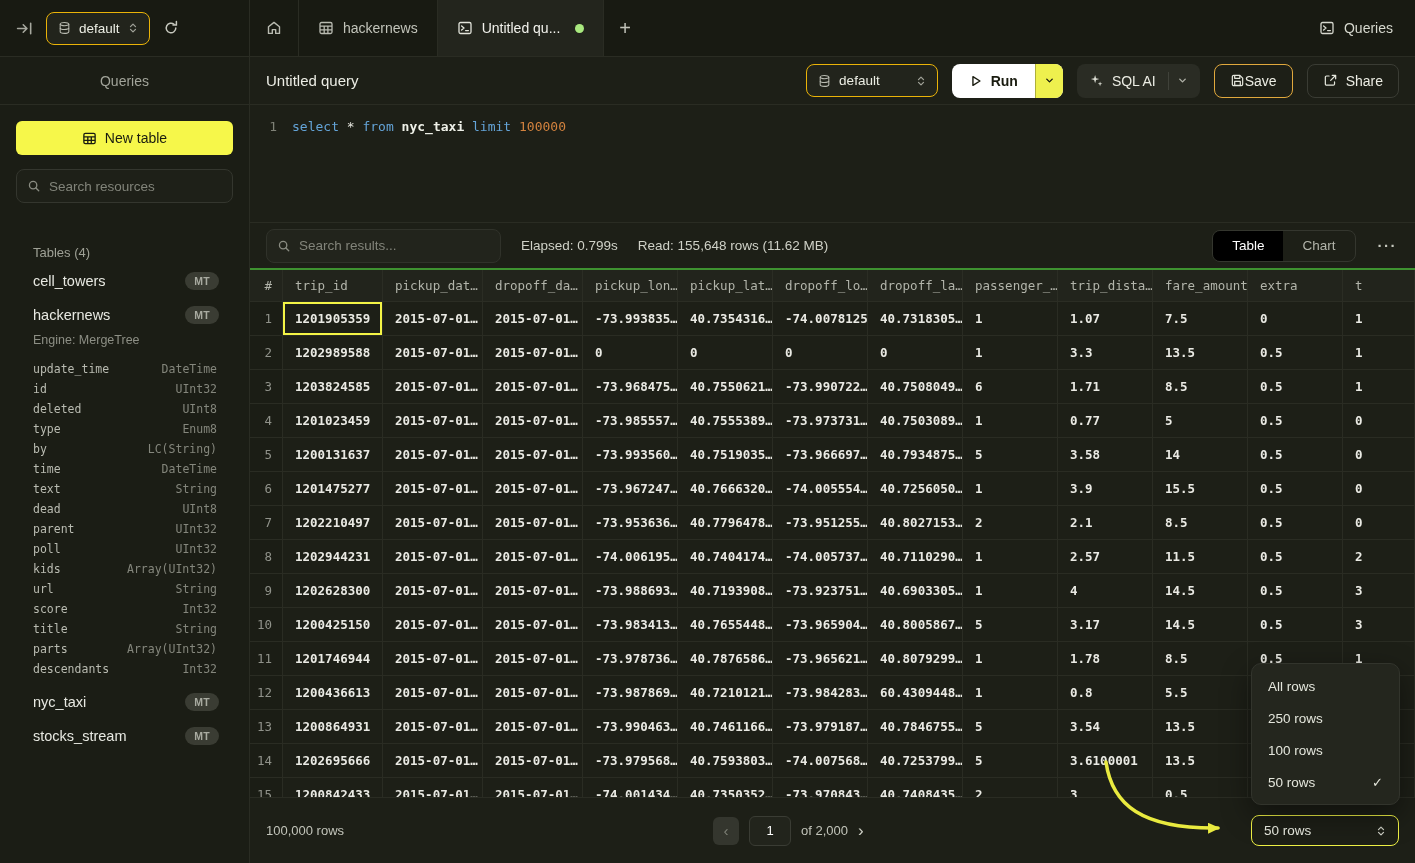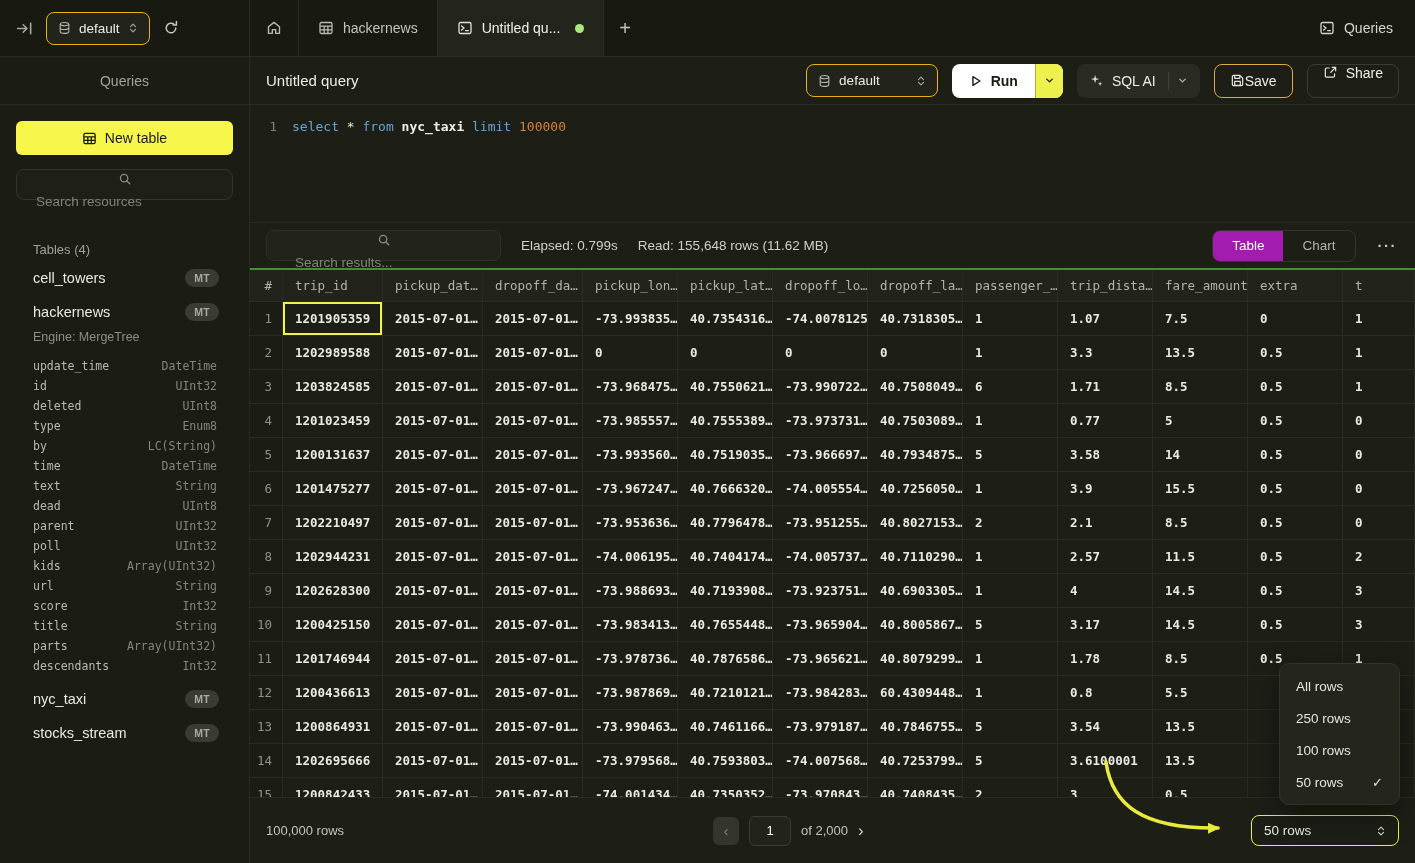--- a/index.html
+++ b/index.html
@@ -23,21 +23,21 @@
 
   
   .body { flex:1; display:flex; min-height:0; }
   .sidebar { width:250px; flex:0 0 250px; background:#1b1d15; border-right:1px solid #2a2c23; display:flex; flex-direction:column; }
   .side-tabs { height:48px; flex:0 0 48px; display:flex; border-bottom:1px solid #2a2c23; }
   .side-tab { flex:1; display:flex; align-items:center; justify-content:center; font-size:14px; color:#a2a49a; cursor:pointer; position:relative; }
   .side-tab.active { color:#f2f2ec; }
   .side-tab.active::after { content:""; position:absolute; left:0; right:0; bottom:-1px; height:3px; background:#f3f440; }
   .side-content { flex:1; padding:16px 16px 0; overflow:hidden; }
   .new-table { width:100%; height:34px; background:#f6f74a; border:none; border-radius:6px; display:flex; align-items:center; justify-content:center; gap:8px; font-size:14px; font-weight:500; color:#191b10; cursor:pointer; font-family:inherit; }
-  .search-box { display:flex; align-items:center; gap:8px; height:31px; background:#1e2018; border:1px solid #34362e; border-radius:8px; padding:2px 10px;flex-direction:column; }
+  .search-box { display:flex; align-items:center; gap:8px; height:31px; background:#1e2018; border:1px solid #34362e; border-radius:8px; padding:16px 10px; }
   .search-box input { flex:1; background:none; border:none; outline:none; color:#e6e6df; font-size:13.5px; font-family:inherit; }
   .search-box input::placeholder { color:#82847a; }
   .side-search { margin-top:14px; }
   .section-label { margin-top:42px; padding-left:17px; font-size:13px; color:#9fa196; }
   .tree { margin-top:4px; }
   .tree-item { display:flex; align-items:center; justify-content:space-between; padding:0 14px 0 17px; height:34px; font-size:14.5px; color:#e8e9e2; font-weight:500; cursor:pointer; }
   .badge { background:#3a3c33; color:#a9aba1; font-size:10.5px; font-weight:700; padding:3px 9px; border-radius:10px; letter-spacing:.3px; }
   .engine { padding:1px 16px 8px 17px; font-size:12.5px; color:#8d8f85; }
   .schema { margin:4px 0 6px; }
   .schema-row { display:flex; justify-content:space-between; padding:0 16px 0 17px; height:20px; line-height:20px; font-family:"DejaVu Sans Mono", monospace; font-size:11.5px; }
@@ -48,57 +48,57 @@
   .main { position:relative; flex:1; display:flex; flex-direction:column; min-width:0; background:#1d1f17; }
   .query-header { height:48px; flex:0 0 48px; display:flex; align-items:center; padding:0 16px; border-bottom:1px solid #2a2c23; }
   .q-title { font-size:15px; color:#ecede5; }
   .q-actions { margin-left:auto; display:flex; align-items:center; gap:14px; }
   .run-btn { display:flex; align-items:stretch; height:34px; background:#ffffff; border-radius:8px; overflow:hidden; cursor:pointer; }
   .run-main { display:flex; align-items:center; gap:8px; padding:0 17px; font-size:14px; font-weight:600; color:#1a1c10; }
   .run-caret { display:flex; align-items:center; padding:0 8px; border-left:1px solid rgba(26,28,16,.3); background:#eef04e; }
   .ai-btn { display:flex; align-items:center; gap:8px; height:34px; background:#2a2c24; border-radius:8px; padding:0 12px; font-size:14px; color:#ecede4; cursor:pointer; }
   .vdiv { width:1px; height:18px; background:#40423a; margin-left:4px; }
   .save-btn { display:flex; align-items:center; height:34px; border:1.5px solid #e0a83d; border-radius:8px; padding:0 15px; font-size:14px; color:#ecede4; background:transparent; cursor:pointer; font-family:inherit; }
-  .share-btn { display:flex; gap:8px; height:34px; border:1px solid #3a3c34; border-radius:8px; padding:0 15px; font-size:14px; color:#ecede4; background:transparent; cursor:pointer; font-family:inherit; }
+  .share-btn { display:flex; align-items:center; gap:8px; height:34px; border:1px solid #3a3c34; border-radius:8px; padding:0 15px; font-size:14px; color:#ecede4; background:transparent; cursor:pointer; font-family:inherit; }
 
   .editor { height:118px; flex:0 0 118px; display:flex; padding-top:14px; border-bottom:1px solid #2a2c23; cursor:text; }
   .gutter { width:42px; flex:0 0 42px; text-align:right; padding-right:15px; color:#7f8177; font-family:"DejaVu Sans Mono", monospace; font-size:13px; }
   .code-line { font-family:"DejaVu Sans Mono", monospace; font-size:13px; font-weight:500; white-space:pre; }
   .tok-kw { color:#64a4d8; }
   .tok-plain { color:#e6e6df; }
   .tok-ident { color:#eef0e8; font-weight:700; }
   .tok-num { color:#d2823e; }
 
   .results-toolbar { height:45px; flex:0 0 45px; display:flex; align-items:center; padding:0 16px; gap:20px; }
   .results-search { width:235px; background:#22241c; border-color:#30322a; }
   .stat { font-size:13.5px; color:#cfd1c7; white-space:nowrap; }
   .rt-spacer { flex:1; }
   .seg { display:flex; border:1px solid #34362e; border-radius:8px; overflow:hidden; height:32px; }
   .seg-item { padding:0 19px; line-height:30px; font-size:13.5px; color:#b2b4aa; cursor:pointer; }
-  .seg-item.active { background:#a21caf; color:#ffffff; }
+  .seg-item.active { background:#000000; color:#ffffff; }
   .more { color:#c6c8be; font-size:15px; font-weight:700; letter-spacing:1.5px; cursor:pointer; padding:0 2px; }
 
   .grid-wrap { flex:1; min-height:0; overflow:hidden; border-top:2px solid #3e9230; }
   table.grid { border-collapse:separate; border-spacing:0; table-layout:fixed; width:1165px; }
   .grid th { height:32px; background:#22241c; border-right:1px solid #2b2d24; border-bottom:1px solid #2b2d24; font-family:"DejaVu Sans Mono", monospace; font-weight:400; font-size:12.5px; color:#b2b4aa; text-align:left; padding:0 6px 0 12px; white-space:nowrap; overflow:hidden; }
   .grid td { height:34px; background:#1d1f17; border-right:1px solid #2a2c23; border-bottom:1px solid #2a2c23; font-family:"DejaVu Sans Mono", monospace; font-weight:600; font-size:12.5px; color:#eaeae4; padding:0 6px 0 12px; white-space:nowrap; overflow:hidden; cursor:cell; }
   .grid th.rn, .grid td.rn { text-align:right; padding:0 10px 0 0; }
   .grid td.rn { color:#90928a; background:#1b1d15; font-weight:500; cursor:pointer; }
   .grid td.sel { box-shadow: inset 0 0 0 2px #f3f446; }
 
   .footer { height:66px; flex:0 0 66px; display:flex; align-items:center; padding:0 16px; border-top:1px solid #2a2c23; background:#1d1f17; position:relative; }
   .total { font-size:13px; color:#c2c4ba; }
   .pager { position:absolute; left:463px; display:flex; align-items:center; gap:10px; }
   .pg-prev { width:26px; height:28px; background:#34362e; border:none; border-radius:6px; color:#7e8076; font-size:15px; cursor:pointer; }
   .pg-input { width:42px; height:30px; background:#22241c; border:1px solid #3a3c34; border-radius:6px; color:#fff; text-align:center; font-size:13px; font-family:inherit; outline:none; }
   .pg-of { font-size:13px; color:#c2c4ba; }
   .pg-next { background:none; border:none; color:#d0d2c8; font-size:17px; cursor:pointer; }
   .size-select { margin-left:auto; width:148px; height:31px; border:1.5px solid #eef045; border-radius:8px; display:flex; align-items:center; justify-content:space-between; padding:0 12px; font-size:13.5px; color:#eceee4; background:#1d1f17; cursor:pointer; }
 
-  .popup { position:absolute; right:15px; bottom:58px; width:121px; background:#24261e; border:1px solid #32342c; border-radius:10px; padding:6px 0; box-shadow:0 10px 30px rgba(0,0,0,.45); z-index:40; }
+  .popup { position:absolute; right:15px; bottom:58px; width:149px; background:#24261e; border:1px solid #32342c; border-radius:10px; padding:6px 0; box-shadow:0 10px 30px rgba(0,0,0,.45); z-index:40; }
   .menu-item { display:flex; align-items:center; justify-content:space-between; height:32px; padding:0 16px; font-size:13.5px; color:#e4e6dc; cursor:pointer; }
   .menu-item .check { font-size:13px; color:#e4e6dc; }
 
   .arrow-overlay { position:absolute; inset:0; width:100%; height:100%; pointer-events:none; z-index:50; }
   .ico { display:block; flex:0 0 auto; }
 </style>
 </head>
 <body>
 
 <div class="app">

